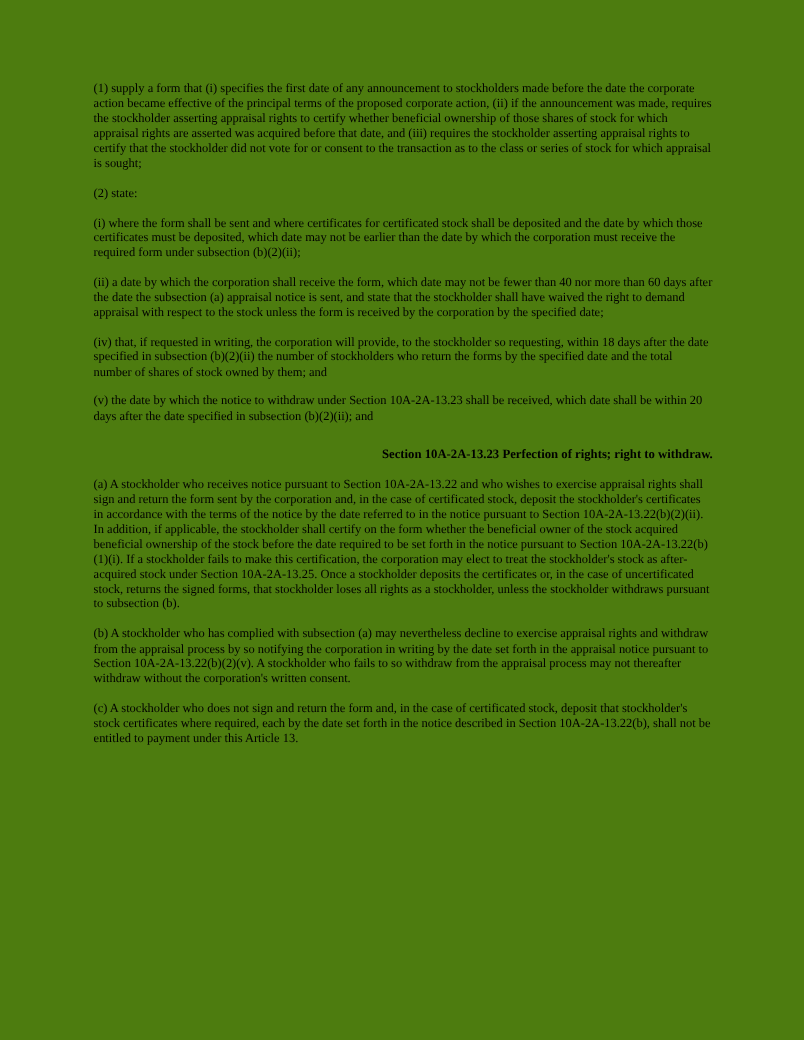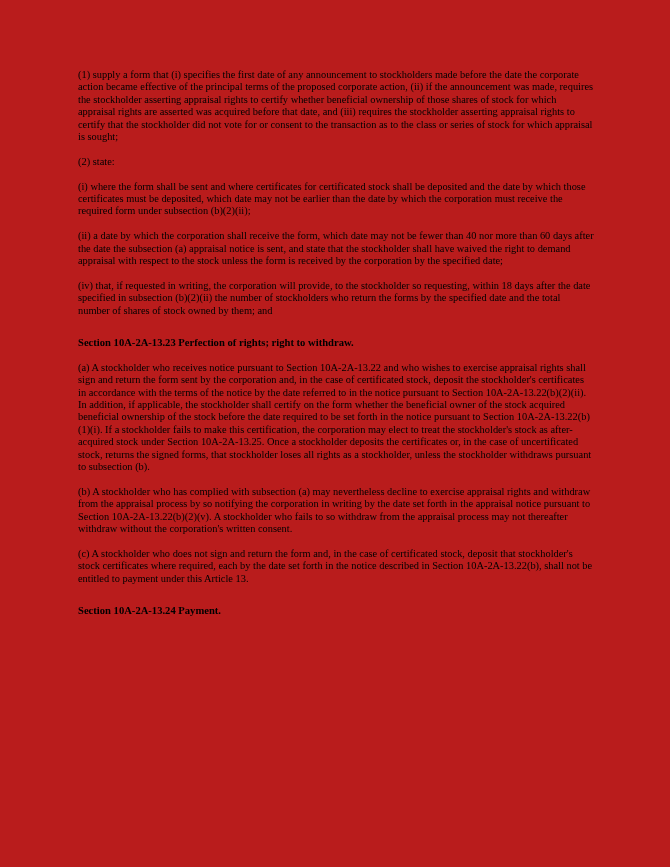--- a/index.html
+++ b/index.html
@@ -4,52 +4,53 @@
 <style>
   html, body {
     margin: 0;
     padding: 0;
     background: #ffffff;
   }
   .page {
     position: relative;
     width: 670px;
     height: 867px;
-    background: #b91c1c;
+    background: #4d7c0f;
     overflow: hidden;
     font-family: "Liberation Serif", "DejaVu Serif", serif;
     color: #000000;
   }
   .content {
     position: absolute;
     top: 69px;
     left: 78px;
     width: 516px;
     font-size: 10.4px;
     line-height: 12.4px;
     text-align: left;
   }
   .para {
     margin: 0 0 12.4px 0;
   }
   .heading {
     margin: 20px 0 12.4px 0;
     font-weight: bold;
     font-size: 10.6px;
+    text-align: right;
   }
 </style>
 </head>
 <body>
 
 <div class="page">
   <div class="content">
     <p class="para">(1) supply a form that (i) specifies the first date of any announcement to stockholders made before the date the corporate action became effective of the principal terms of the proposed corporate action, (ii) if the announcement was made, requires the stockholder asserting appraisal rights to certify whether beneficial ownership of those shares of stock for which appraisal rights are asserted was acquired before that date, and (iii) requires the stockholder asserting appraisal rights to certify that the stockholder did not vote for or consent to the transaction as to the class or series of stock for which appraisal is sought;</p>
     <p class="para">(2) state:</p>
     <p class="para">(i) where the form shall be sent and where certificates for certificated stock shall be deposited and the date by which those certificates must be deposited, which date may not be earlier than the date by which the corporation must receive the required form under subsection (b)(2)(ii);</p>
     <p class="para">(ii) a date by which the corporation shall receive the form, which date may not be fewer than 40 nor more than 60 days after the date the subsection (a) appraisal notice is sent, and state that the stockholder shall have waived the right to demand appraisal with respect to the stock unless the form is received by the corporation by the specified date;</p>
     <p class="para">(iv) that, if requested in writing, the corporation will provide, to the stockholder so requesting, within 18 days after the date specified in subsection (b)(2)(ii) the number of stockholders who return the forms by the specified date and the total number of shares of stock owned by them; and</p>
+    <p class="para">(v) the date by which the notice to withdraw under Section 10A-2A-13.23 shall be received, which date shall be within 20 days after the date specified in subsection (b)(2)(ii); and</p>
     <p class="heading">Section 10A-2A-13.23 Perfection of rights; right to withdraw.</p>
     <p class="para">(a) A stockholder who receives notice pursuant to Section 10A-2A-13.22 and who wishes to exercise appraisal rights shall sign and return the form sent by the corporation and, in the case of certificated stock, deposit the stockholder's certificates in accordance with the terms of the notice by the date referred to in the notice pursuant to Section 10A-2A-13.22(b)(2)(ii). In addition, if applicable, the stockholder shall certify on the form whether the beneficial owner of the stock acquired beneficial ownership of the stock before the date required to be set forth in the notice pursuant to Section 10A-2A-13.22(b)(1)(i). If a stockholder fails to make this certification, the corporation may elect to treat the stockholder's stock as after-acquired stock under Section 10A-2A-13.25. Once a stockholder deposits the certificates or, in the case of uncertificated stock, returns the signed forms, that stockholder loses all rights as a stockholder, unless the stockholder withdraws pursuant to subsection (b).</p>
     <p class="para">(b) A stockholder who has complied with subsection (a) may nevertheless decline to exercise appraisal rights and withdraw from the appraisal process by so notifying the corporation in writing by the date set forth in the appraisal notice pursuant to Section 10A-2A-13.22(b)(2)(v). A stockholder who fails to so withdraw from the appraisal process may not thereafter withdraw without the corporation's written consent.</p>
     <p class="para">(c) A stockholder who does not sign and return the form and, in the case of certificated stock, deposit that stockholder's stock certificates where required, each by the date set forth in the notice described in Section 10A-2A-13.22(b), shall not be entitled to payment under this Article 13.</p>
-    <p class="heading">Section 10A-2A-13.24 Payment.</p>
   </div>
 </div>
 
 </body></html>

